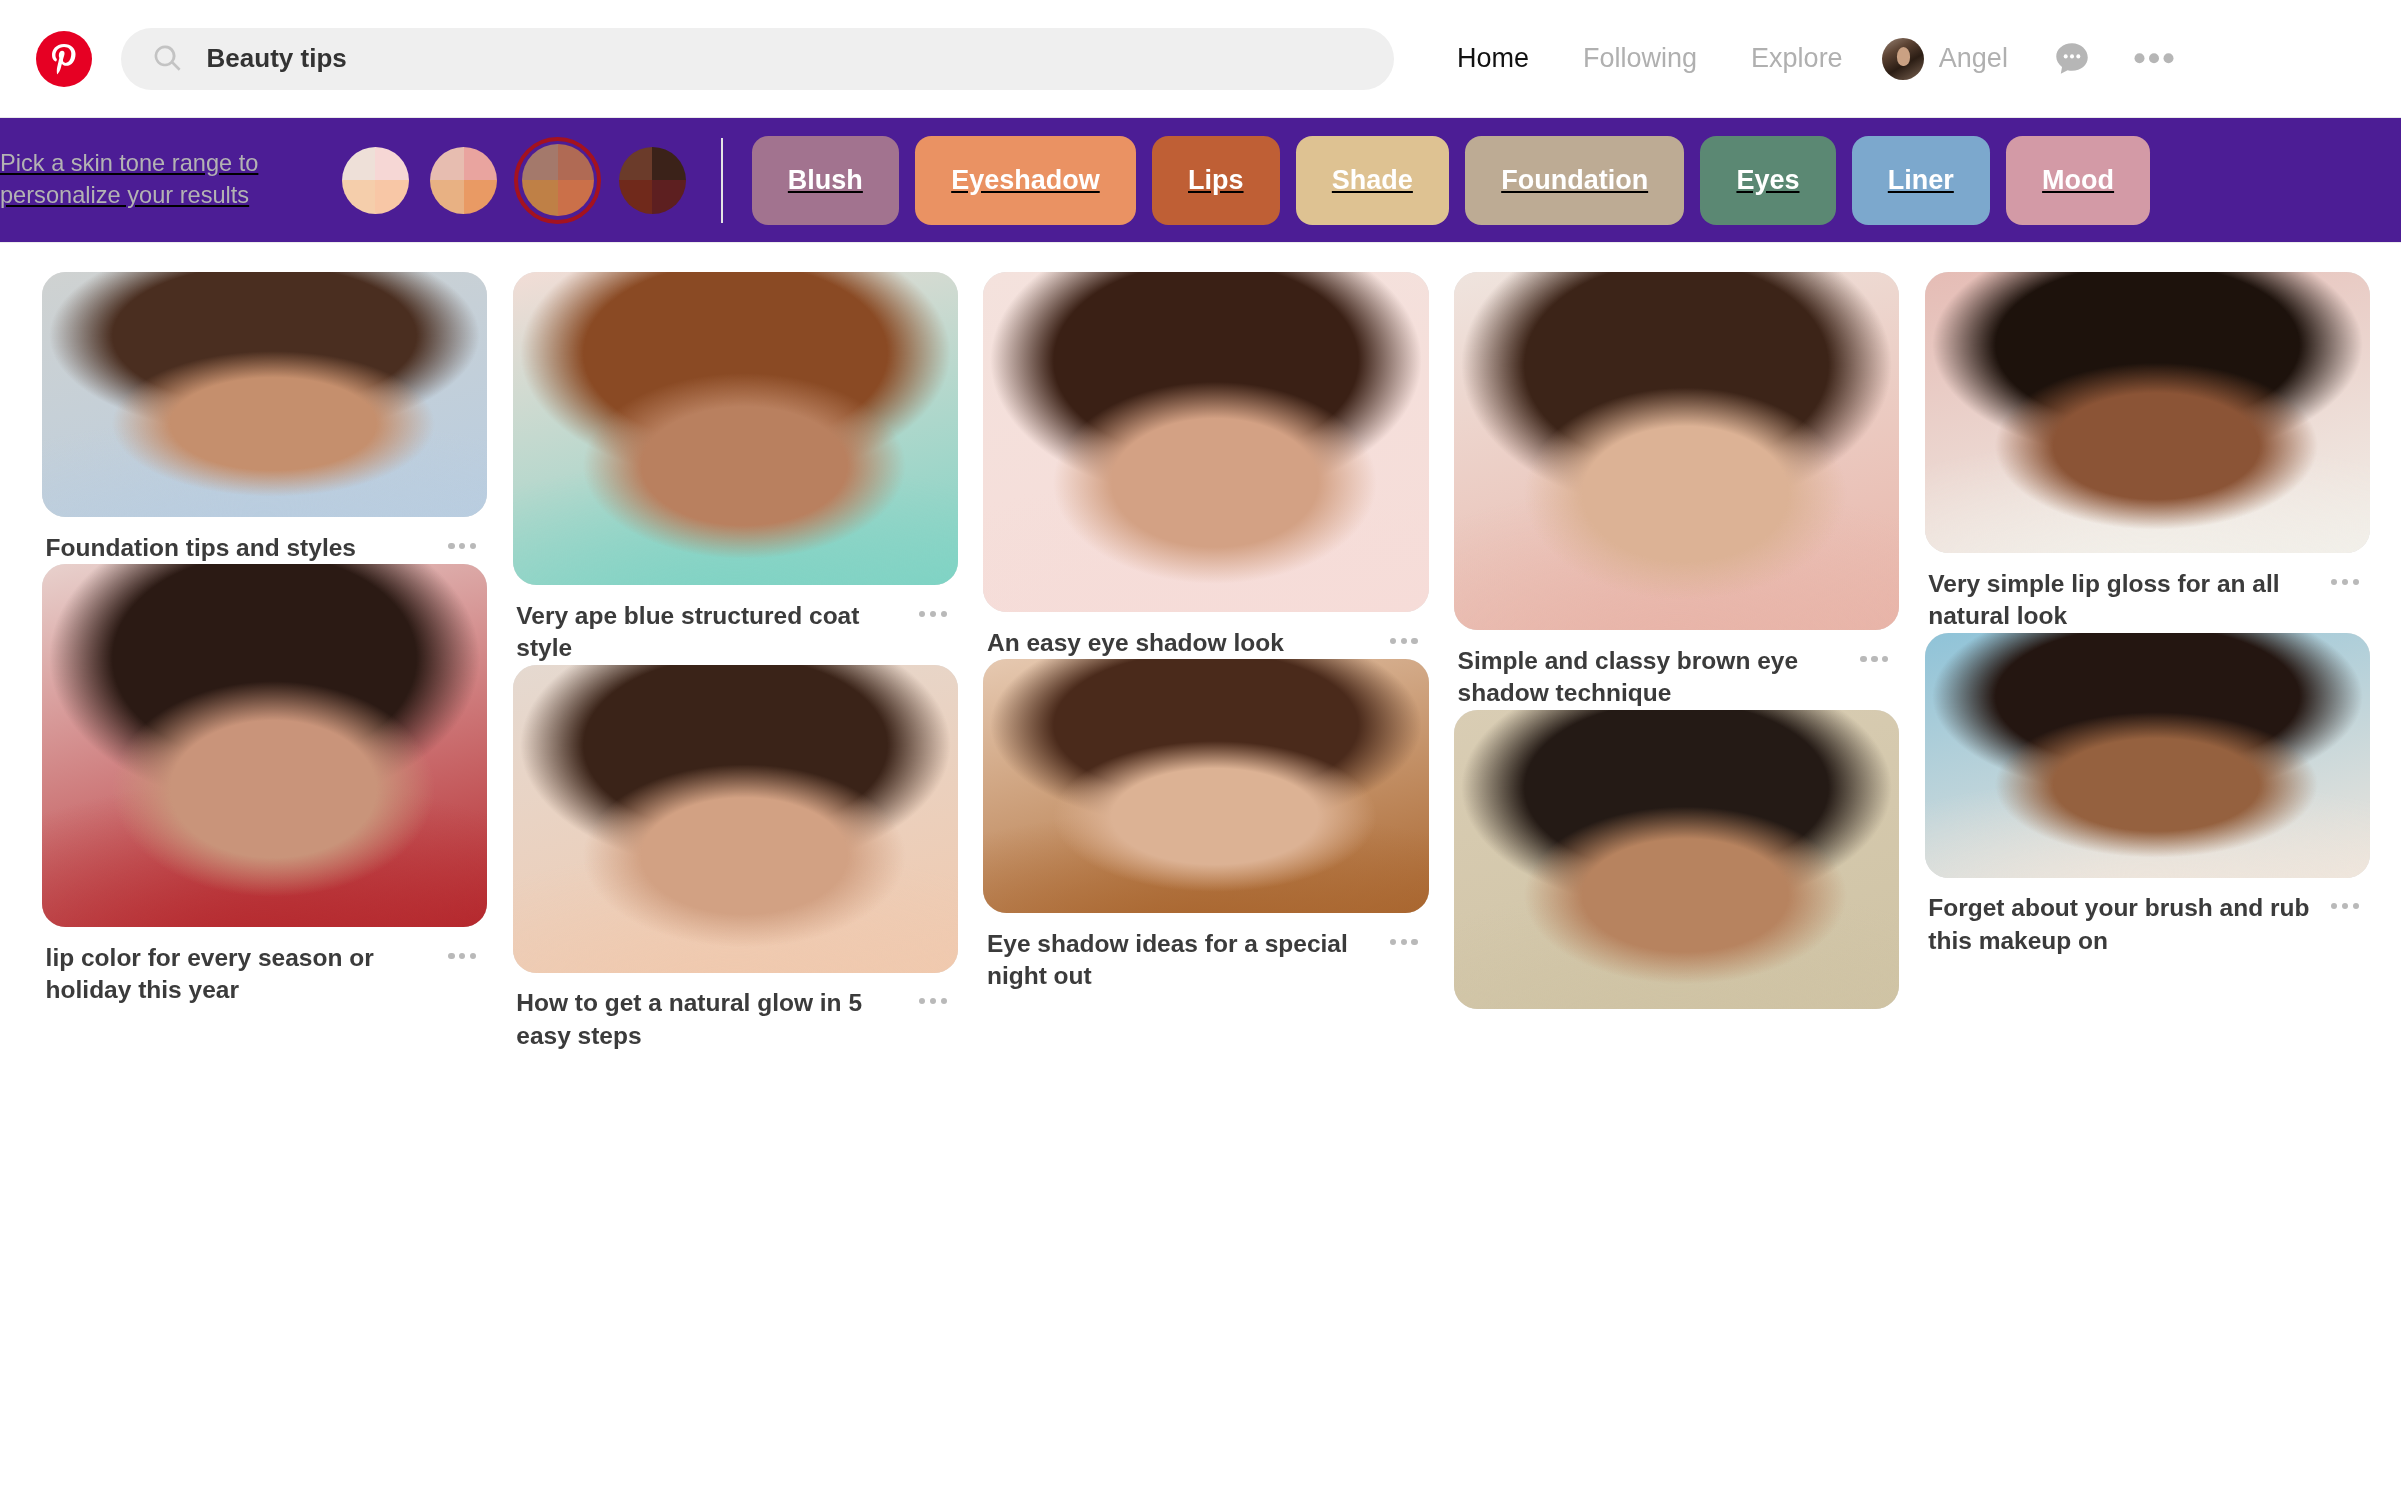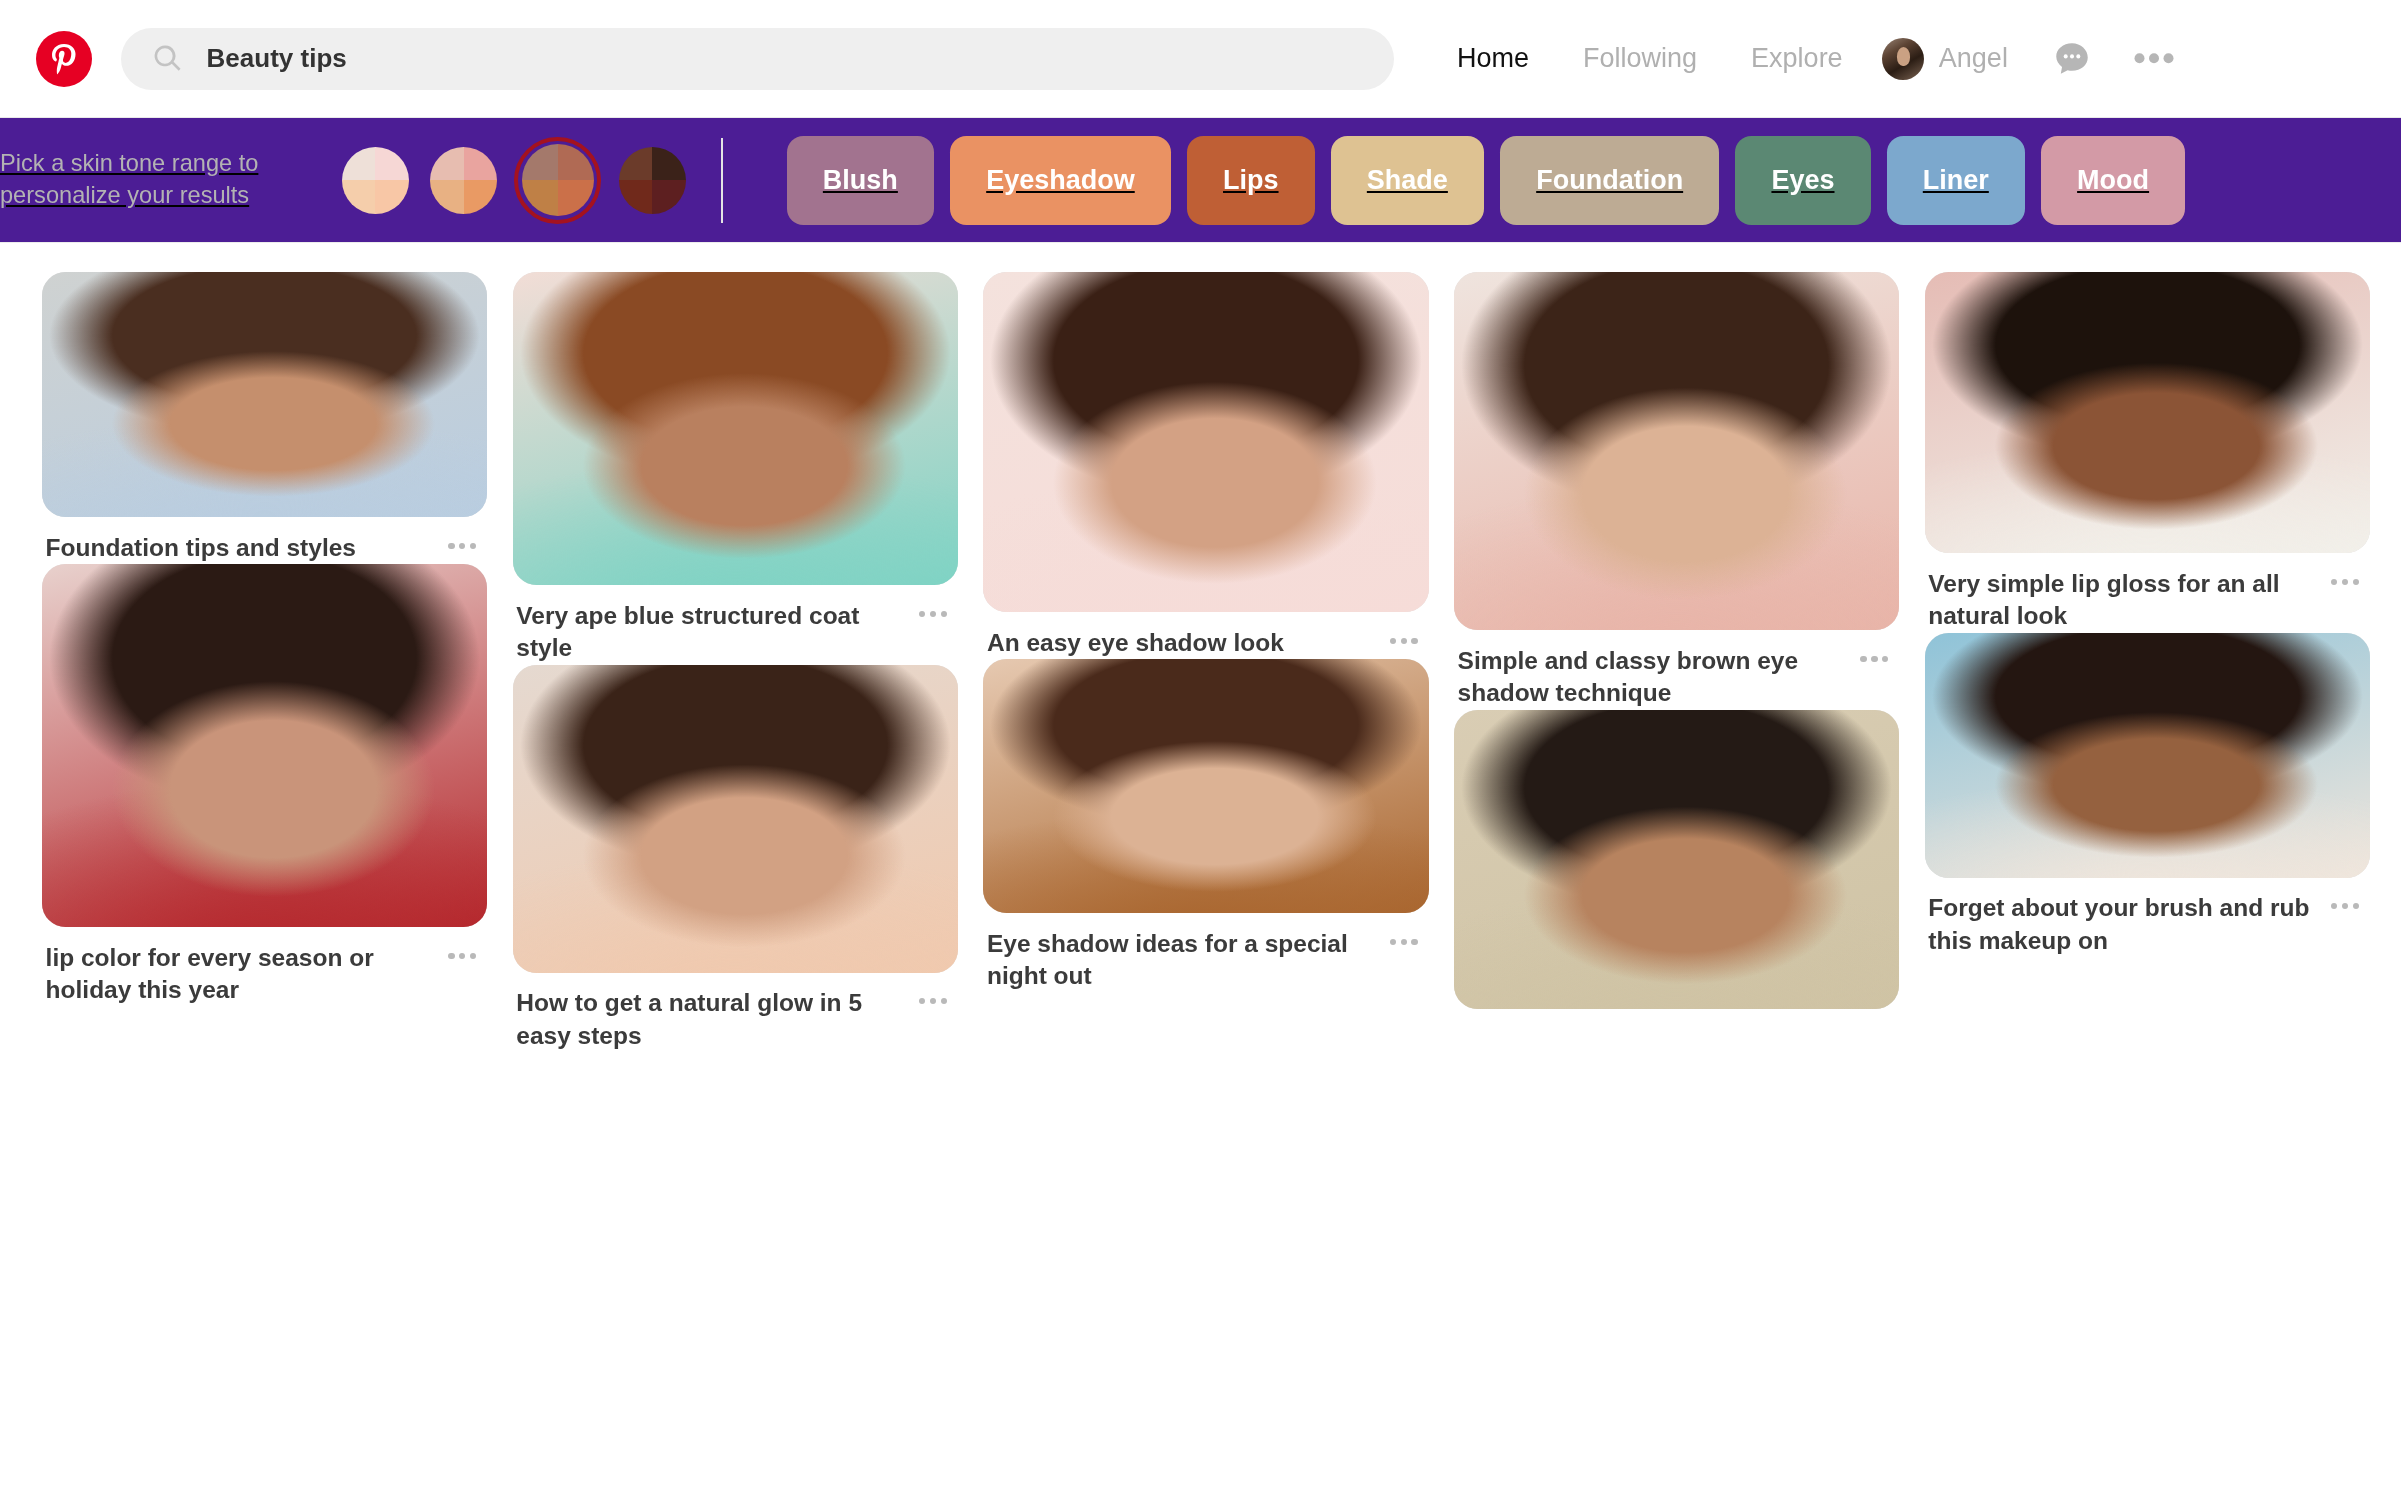--- a/index.html
+++ b/index.html
@@ -126,21 +126,21 @@
   .swatch-wrap.selected .swatch { width: 100%; height: 100%; }
   .swatch span { display: block; width: 100%; height: 100%; }
 
   .divider {
     width: 1.8px; height: 85px;
     background: #e4e4e4;
     margin: 0 29px 0 31px;
     flex: 0 0 1.8px;
   }
 
-  .chips { display: flex; align-items: center; gap: 16.3px; flex: 0 0 auto; margin-left: 35px; }
+  .chips { display: flex; align-items: center; gap: 16.3px; flex: 0 0 auto; }
   .chip {
     height: 89px;
     border-radius: 16.3px;
     display: flex; align-items: center; justify-content: center;
     padding: 0 36px;
     color: #ffffff;
     font-size: 27px;
     font-weight: bold;
     white-space: nowrap;
     cursor: pointer;

